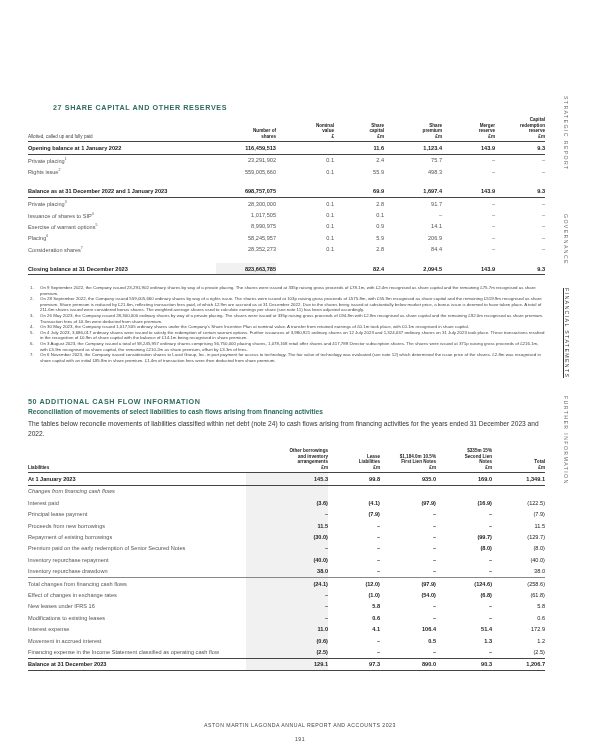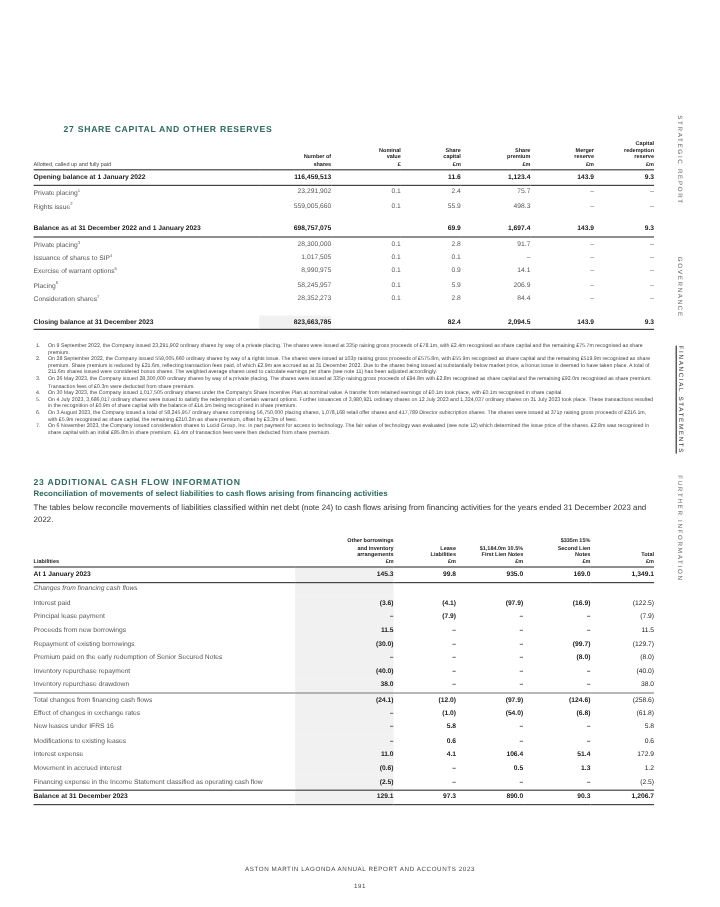--- a/index.html
+++ b/index.html
@@ -186,21 +186,21 @@
       <div class="note">
         <span class="n">6.</span>
         <span class="t">On 3 August 2023, the Company issued a total of 58,245,957 ordinary shares comprising 56,750,000 placing shares, 1,078,168 retail offer shares and 417,789 Director subscription shares. The shares were issued at 371p raising gross proceeds of £216.1m, with £5.9m recognised as share capital, the remaining £210.2m as share premium, offset by £3.3m of fees.</span>
       </div>
       <div class="note">
         <span class="n">7.</span>
         <span class="t">On 6 November 2023, the Company issued consideration shares to Lucid Group, Inc. in part payment for access to technology. The fair value of technology was evaluated (see note 12) which determined the issue price of the shares. £2.8m was recognised in share capital with an initial £85.8m in share premium. £1.4m of transaction fees were then deducted from share premium.</span>
       </div>
     </div>
 
-  <div class="heading" style="top:397px;">23 ADDITIONAL CASH FLOW INFORMATION</div>
+  <div class="heading" style="top:397px;">50 ADDITIONAL CASH FLOW INFORMATION</div>
   <div class="subheading" style="top:408px;">Reconciliation of movements of select liabilities to cash flows arising from financing activities</div>
   <div class="intro" style="top:419px;">The tables below reconcile movements of liabilities classified within net debt (note 24) to cash flows arising from financing activities for the years ended 31 December 2023 and 2022.</div>
 
   <table style="top:448px;">
     <colgroup>
       <col style="width:218px">
         <col style="width:82px">
         <col style="width:52px">
         <col style="width:56px">
         <col style="width:56px">

